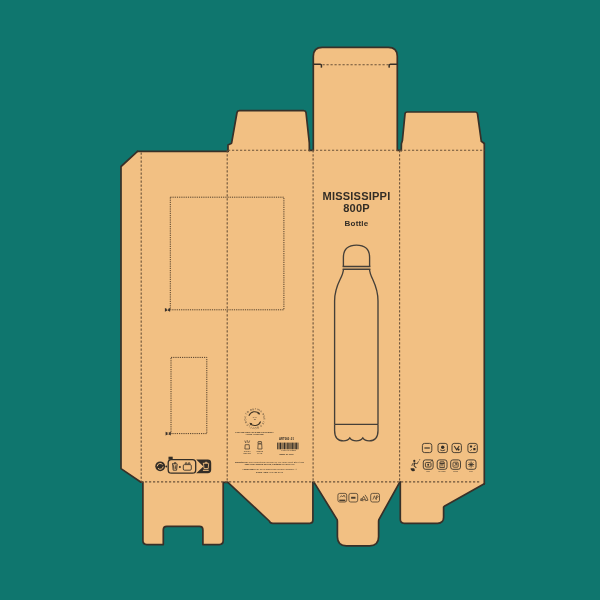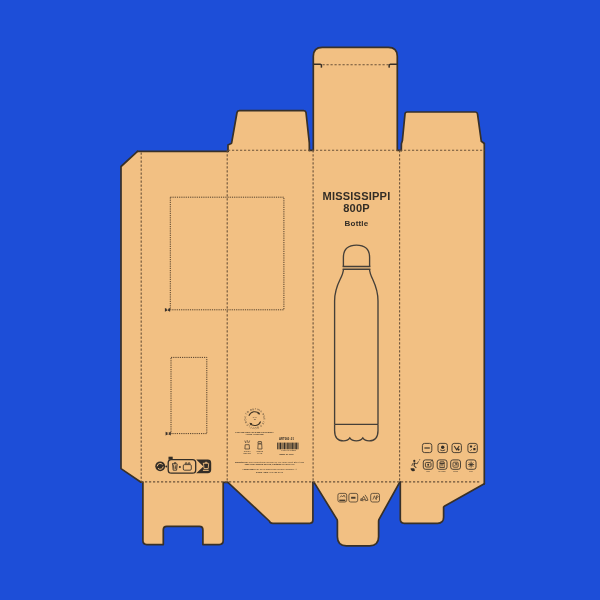--- a/index.html
+++ b/index.html
@@ -1,16 +1,16 @@
 <!DOCTYPE html>
 <html><head>
 <meta charset="utf-8">
 <style>
   html,body{margin:0;padding:0;background:#ffffff;}
-  .wrap{width:600px;height:600px;position:relative;background:#1d4ed8;overflow:hidden;}
+  .wrap{width:600px;height:600px;position:relative;background:#0f766e;overflow:hidden;}
   svg{position:absolute;left:0;top:0;}
   text{font-family:"Liberation Sans",sans-serif;fill:#332d26;}
 </style>
 </head>
 <body>
 <div class="wrap">
 <svg width="600" height="600" viewBox="0 0 600 600">
 
   <path fill="#f2c083" stroke="none" d="
     M121,166.5 L137.5,151.3 L228,151.3 L228,145 L231.6,143.2 L237,112.5

